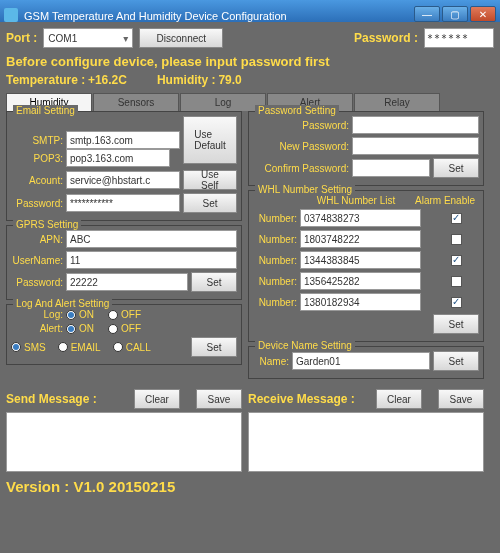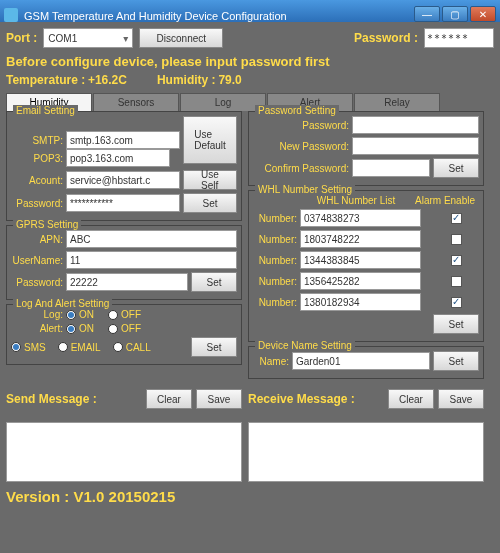--- a/index.html
+++ b/index.html
@@ -32,21 +32,21 @@
 .lbl{width:52px;text-align:right;color:#ffdc4a;font-size:10px}
 .lbl2{width:96px;text-align:right;color:#ffdc4a;font-size:10px}
 .inp{flex:1;height:18px;background:#fff;border:1px solid #999;color:#333;padding:1px 3px;font-size:10px;min-width:0}
 .radio{width:10px;height:10px;border:1px solid #333;border-radius:50%;background:#fff;display:inline-block;position:relative}
 .radio.on::after{content:'';position:absolute;top:1px;left:1px;width:6px;height:6px;background:#3a7cc0;border-radius:50%}
 .cb{width:11px;height:11px;border:1px solid #555;background:#fff;display:inline-block;position:relative}
 .cb.on::after{content:'✓';position:absolute;top:-2px;left:0;color:#2a5a8a;font-size:10px}
 .hdr{color:#ffdc4a;font-size:10px}
 .msgs{display:flex;gap:6px;margin-bottom:6px}
 .msgbox{width:236px}
-.msghead{display:flex;align-items:center;gap:4px;margin-bottom:13px}
+.msghead{display:flex;align-items:center;gap:16px;margin-bottom:3px}
 .msghead .mt{color:#ffdc4a;font-weight:bold;font-size:12px;flex:1}
 .ta{width:100%;height:60px;background:#fff;border:1px solid #999}
 .ver{color:#ffdc4a;font-weight:bold;font-size:15px}
 </style>
 </head>
 <body>
 
 <div class="titlebar">
   <div class="ico"></div>
   <div class="t">GSM Temperature And Humidity Device Configuration</div>

